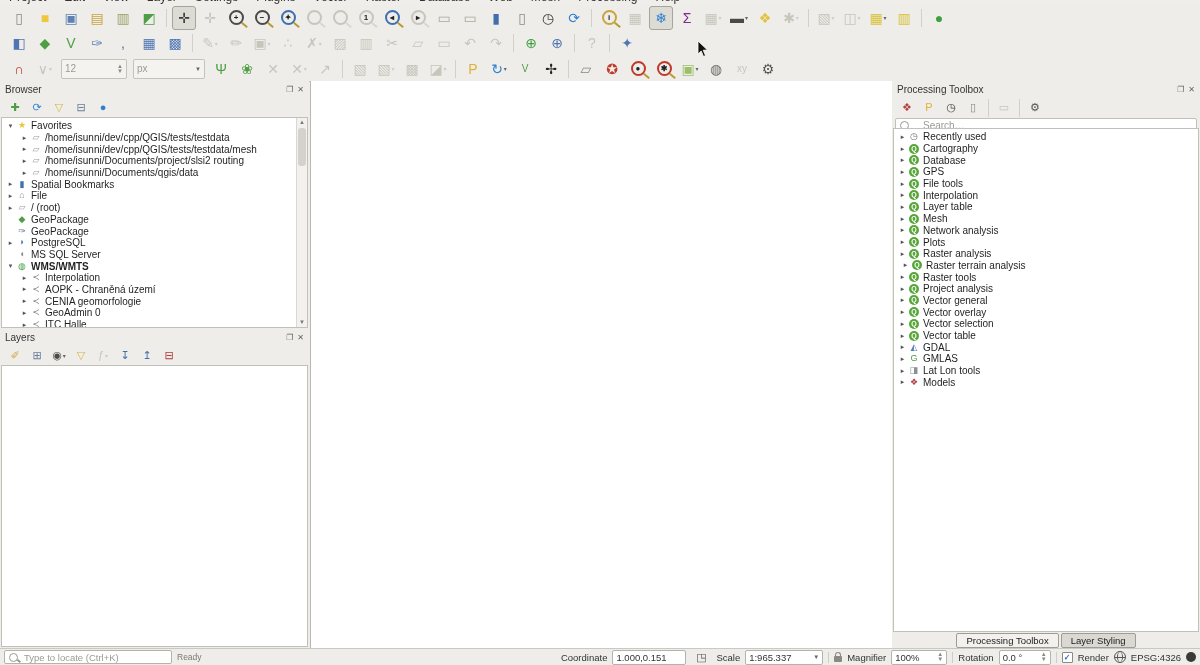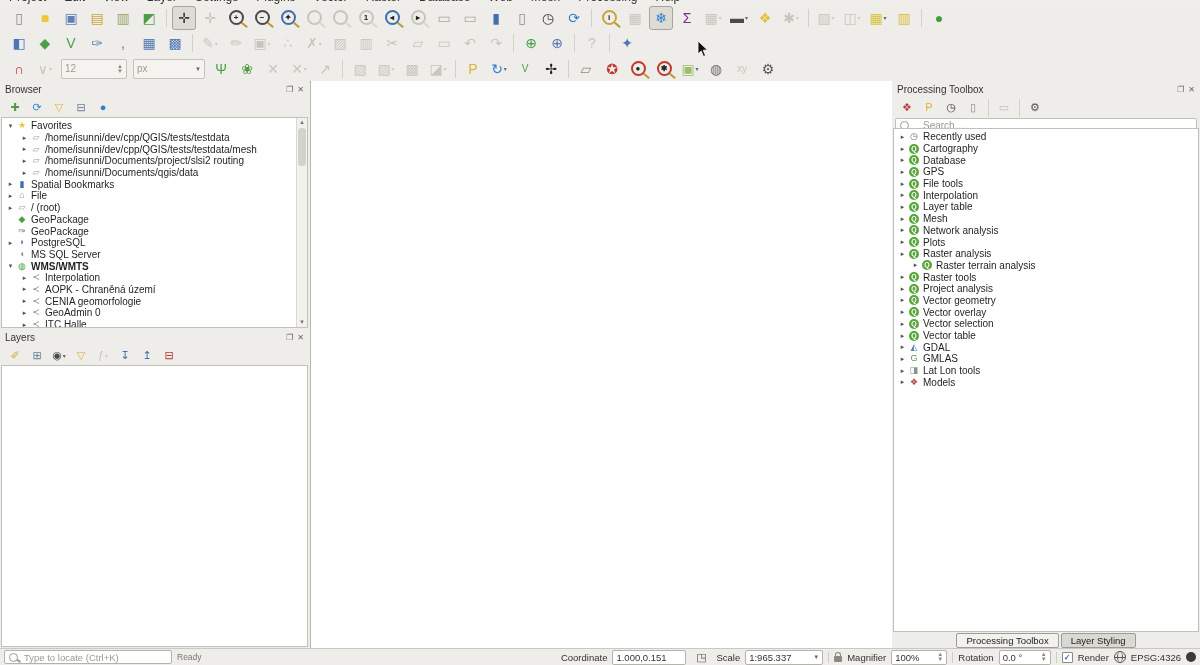--- a/index.html
+++ b/index.html
@@ -637,39 +637,39 @@
         <div class="trow" style="padding-left: 3px;">
           <span class="exp">▸</span>
           <span class="ticon qicon">Q</span>
           <span class="tlabel">Plots</span>
         </div>
         <div class="trow" style="padding-left: 3px;">
           <span class="exp">▸</span>
           <span class="ticon qicon">Q</span>
           <span class="tlabel">Raster analysis</span>
         </div>
-        <div class="trow" style="padding-left: 16px;">
+        <div class="trow" style="padding-left: 6px;">
           <span class="exp">▸</span>
           <span class="ticon qicon">Q</span>
           <span class="tlabel">Raster terrain analysis</span>
         </div>
         <div class="trow" style="padding-left: 3px;">
           <span class="exp">▸</span>
           <span class="ticon qicon">Q</span>
           <span class="tlabel">Raster tools</span>
         </div>
         <div class="trow" style="padding-left: 3px;">
           <span class="exp">▸</span>
           <span class="ticon qicon">Q</span>
           <span class="tlabel">Project analysis</span>
         </div>
         <div class="trow" style="padding-left: 3px;">
           <span class="exp">▸</span>
           <span class="ticon qicon">Q</span>
-          <span class="tlabel">Vector geometry</span>
+          <span class="tlabel">Vector general</span>
         </div>
         <div class="trow" style="padding-left: 3px;">
           <span class="exp">▸</span>
           <span class="ticon qicon">Q</span>
           <span class="tlabel">Vector overlay</span>
         </div>
         <div class="trow" style="padding-left: 3px;">
           <span class="exp">▸</span>
           <span class="ticon qicon">Q</span>
           <span class="tlabel">Vector selection</span>

